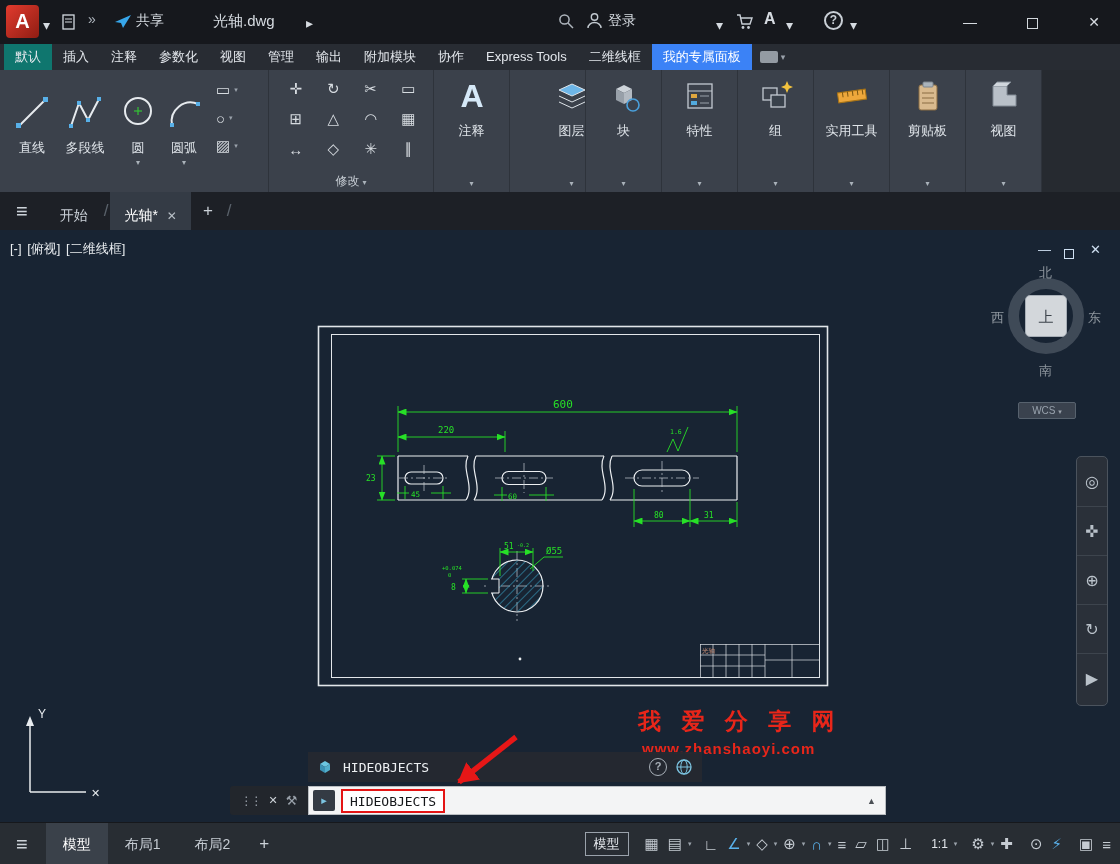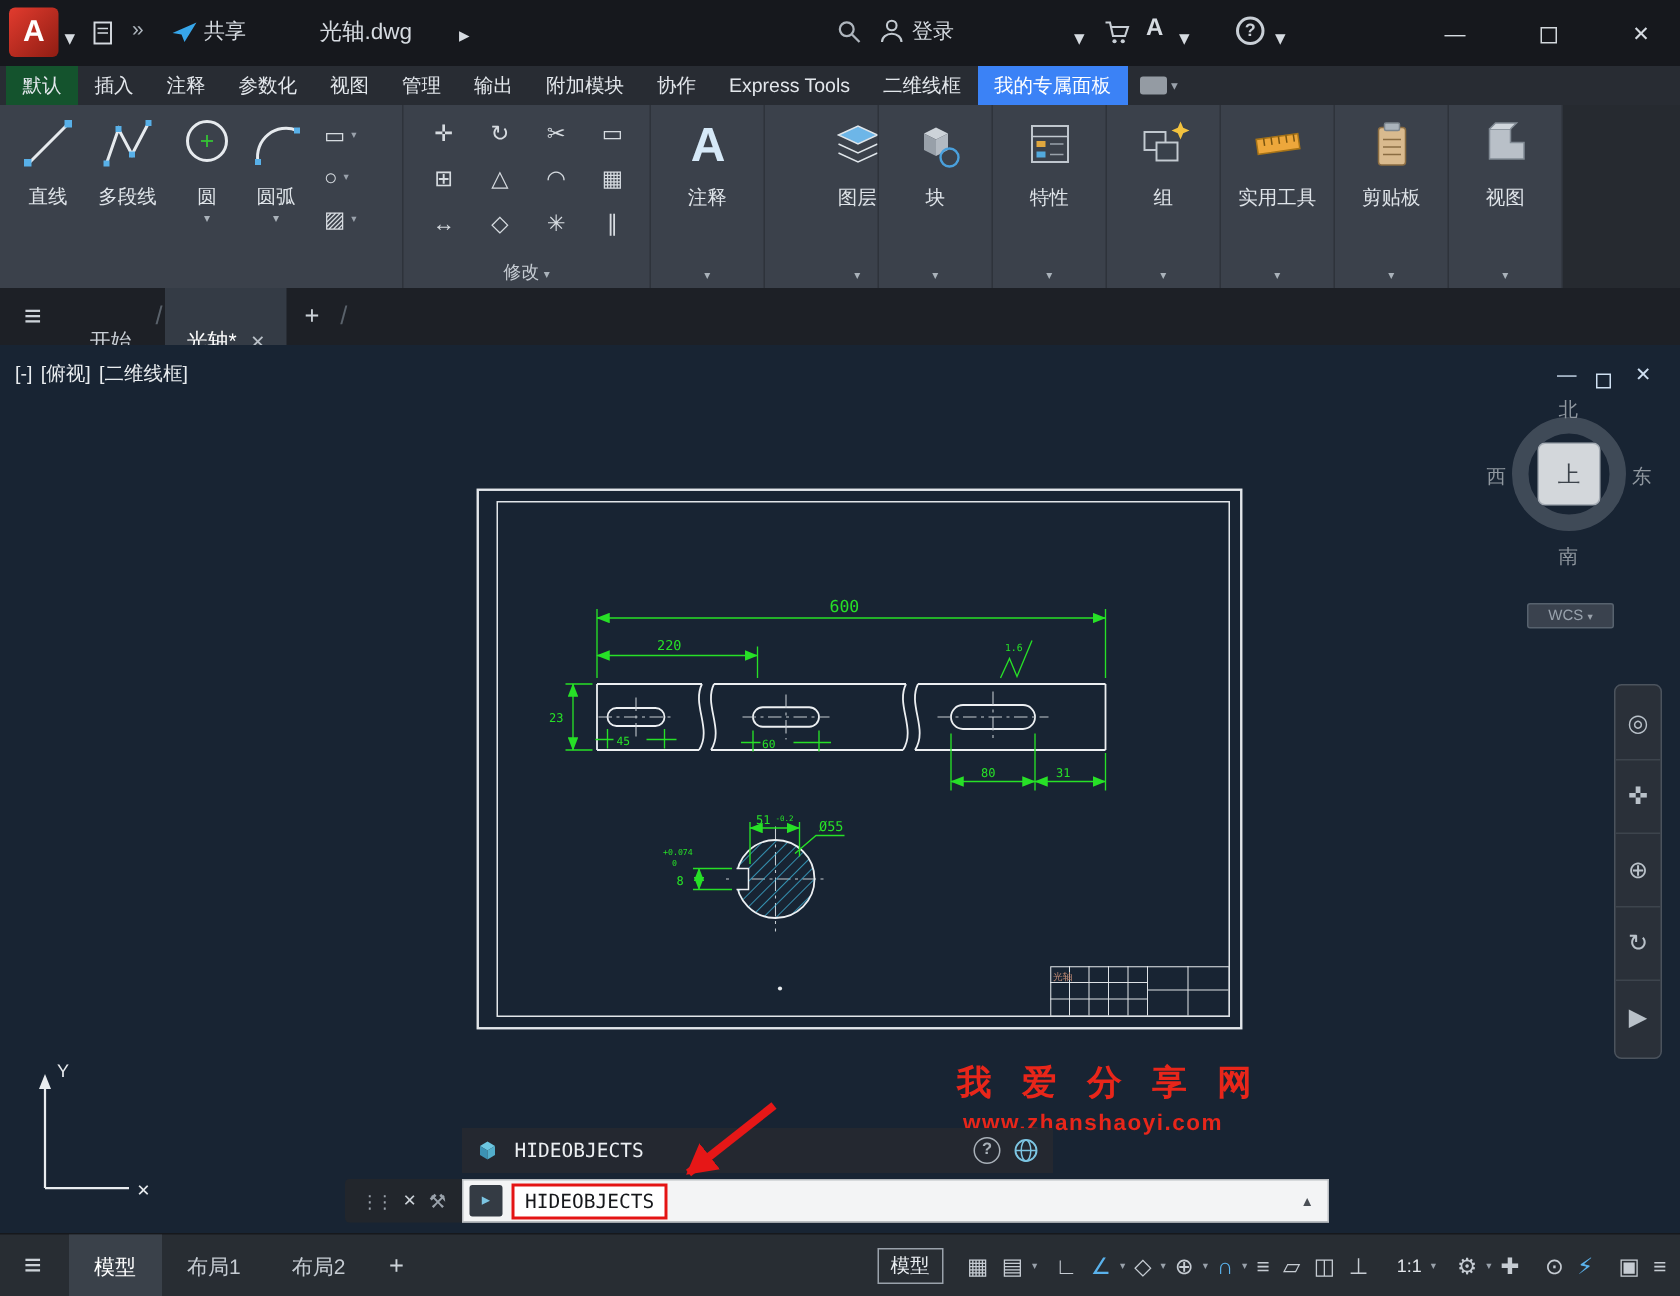--- a/index.html
+++ b/index.html
@@ -11,45 +11,45 @@
 .tcaret{color:#9aa2ab;font-size:9px}
 .titem{position:absolute;top:12px;font-size:14px;color:#d6dbe1}
 .winbtn{position:absolute;top:0;width:44px;height:44px;text-align:center;line-height:44px;color:#d6dbe1;font-size:14px}
 #search{position:absolute;left:325px;top:9px;width:226px;height:26px;background:#2f343b;border:1px solid #565d67;color:#d0d5da;font-style:italic;font-size:13px;padding:0 8px}
 #search::placeholder{color:#8a929b;font-style:italic}
 .helpcirc{display:inline-block;width:19px;height:19px;border:2px solid #c9cfd6;border-radius:50%;color:#c9cfd6;font-size:12px;font-weight:bold;text-align:center;line-height:15px}
 .restorebox{display:inline-block;width:11px;height:11px;border:1.6px solid #d2d7dc;vertical-align:middle}
 
 #ribbontabs{position:absolute;left:0;top:44px;width:1120px;height:26px;background:#282c33;display:flex;align-items:stretch;padding-left:4px}
 #ribbontabs .rtab{padding:0 11px;line-height:26px;font-size:13px;color:#e3e7ec;white-space:nowrap}
-#ribbontabs .rtab.active{background:#14532d}
+#ribbontabs .rtab.active{background:#0f766e}
 #ribbontabs .rtab.red{background:#3b82f6;color:#fff}
 #ribbontabs .tabdrop{margin-left:8px;align-self:center;display:flex;align-items:center;gap:3px}
 #ribbontabs .tabdrop .pic{display:inline-block;width:18px;height:12px;background:#949ba3;border-radius:2px}
 
 #ribbon{position:absolute;left:0;top:70px;width:1120px;height:122px;background:#3b414b}
 .panel{position:absolute;top:0;height:122px}
 .psep{position:absolute;top:0;width:1px;height:122px;background:#2e333b}
 .plabel{position:absolute;left:0;bottom:0;width:100%;height:22px;font-size:12px;color:#c6ccd3;text-align:center;line-height:22px}
 .plabel .pcaret{font-size:8px;color:#aab2ba;margin-left:3px}
-.bigbtn{position:absolute;top:4px;text-align:center;color:#dfe4e9;font-size:13px}
+.bigbtn{position:absolute;top:21px;text-align:center;color:#dfe4e9;font-size:13px}
 .bigbtn .blabel{display:block;margin-top:3px}
 .bigbtn .bcaret{display:block;font-size:8px;color:#aab2ba;margin-top:1px}
 .smallcol .srow{display:flex;align-items:center;gap:4px;height:28px}
 .gly{color:#d6dbe0;font-size:15px}
 .gcaret{font-size:7px;color:#9aa2ab}
 .modgrid{position:absolute;left:8px;top:4px;width:150px;display:grid;grid-template-columns:repeat(4,1fr);grid-auto-rows:30px;align-items:center;justify-items:center}
 .bigpanel{position:absolute;top:0;height:122px;text-align:center}
 .bigpanel .icw{margin:6px auto 0}
 .bigpanel .blab{font-size:13px;color:#dfe4e9;margin-top:2px}
 .bigpanel .bpcaret{position:absolute;bottom:4px;left:0;width:100%;font-size:8px;color:#aab2ba}
 
 #filetabs{position:absolute;left:0;top:192px;width:1120px;height:38px;background:#1d2026;display:flex;align-items:center}
 #filetabs .menu{font-size:20px;color:#ccd2d8;margin:0 18px 0 16px}
-#filetabs .ftab{height:38px;line-height:38px;padding:16px 14px;font-size:14px;color:#c9cfd6}
+#filetabs .ftab{height:38px;line-height:38px;padding:4px 14px;font-size:14px;color:#c9cfd6}
 #filetabs .ftab.active{background:#343b45;color:#fff}
 #filetabs .fx{color:#b9c0c7;font-size:12px;margin-left:9px}
 #filetabs .fslash{color:#5a626b;font-size:17px;margin:0 2px}
 #filetabs .fplus{color:#ccd2d8;font-size:17px;padding:0 12px}
 
 #canvas{position:absolute;left:0;top:230px;width:1120px;height:592px;background:#182433}
 #vplabel{position:absolute;left:10px;top:240px;z-index:2;font-size:13px;color:#e8ecef}
 #vplabel span{margin-right:2px}
 .vwc{position:absolute;top:242px;z-index:2;color:#cfe0f2;font-size:13px}
 

